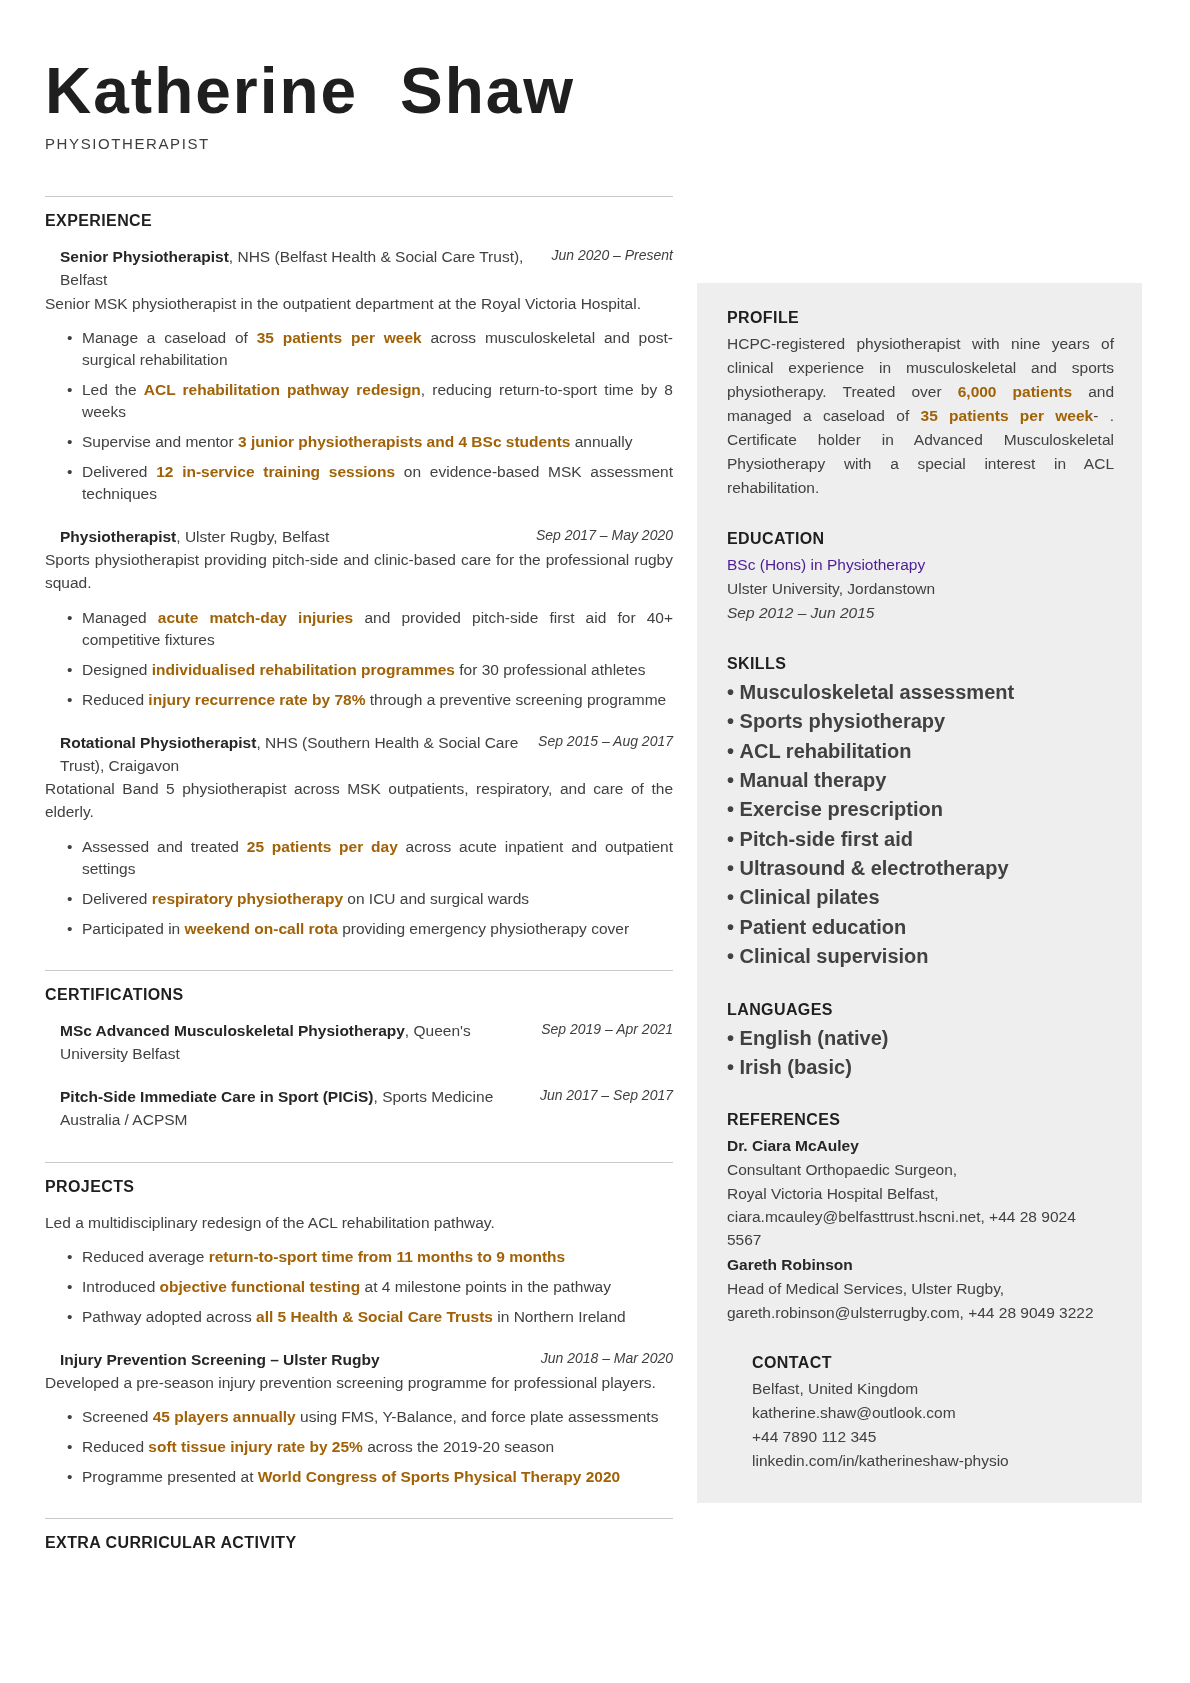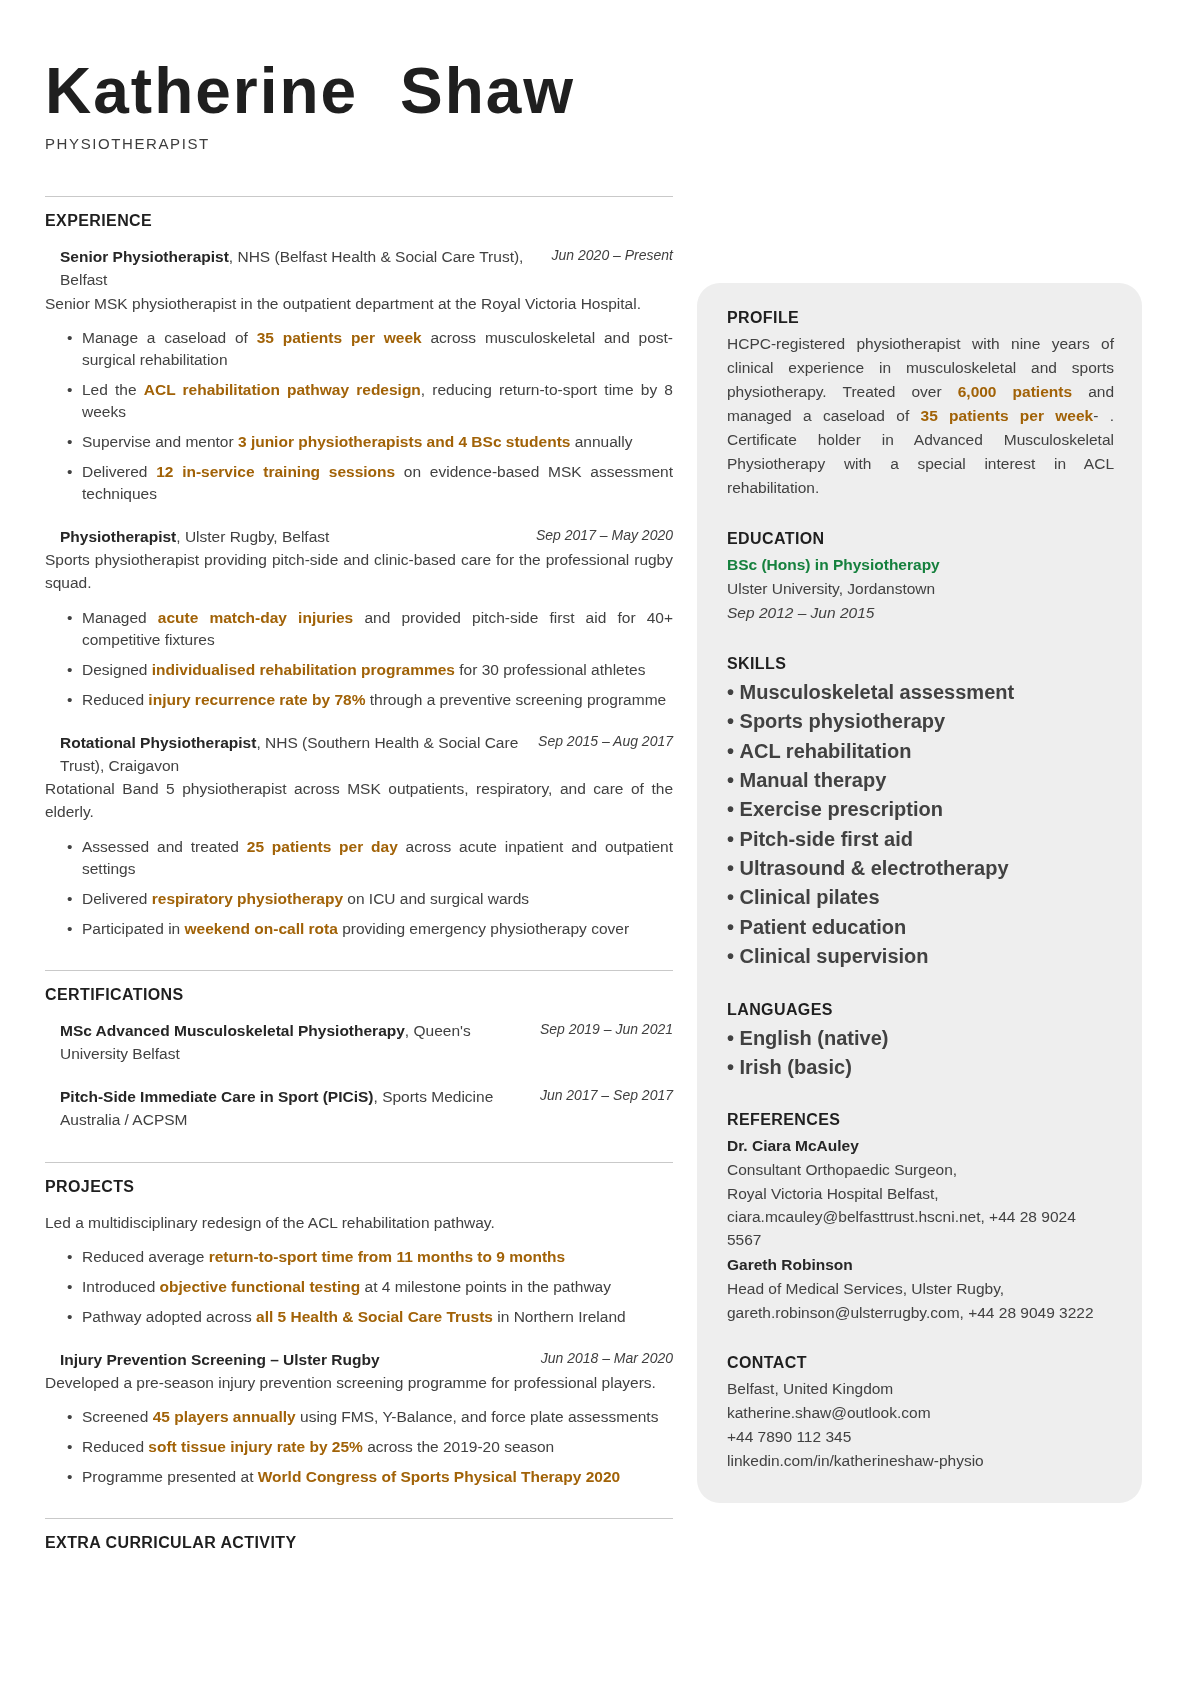--- a/index.html
+++ b/index.html
@@ -25,21 +25,20 @@
 
   
   .columns { display: flex; align-items: center; }
   .left-col { width: 628px; flex: 0 0 628px; }
   .gutter { width: 24px; flex: 0 0 24px; }
   .sidebar {
     flex: 1 1 auto;
     background: #eeeeee;
     padding: 26px 28px 30px 30px;
     margin-top: 7px;
-    border-radius: 23px;
   }
 
   
   .resume-section { border-top: 1px solid #c9c9c9; padding-top: 15px; margin-bottom: 30px; }
   .section-heading {
     font-size: 16px; font-weight: 700; color: #1f1f1f;
     letter-spacing: 0.4px; margin-bottom: 15px;
   }
   .entry { margin-bottom: 20px; }
   .entry:last-child { margin-bottom: 6px; }
@@ -54,28 +53,28 @@
   .entry-bullets { list-style: none; margin: 12px 0 0 22px; }
   .entry-bullets li {
     position: relative; padding-left: 15px; margin-bottom: 8px;
     font-size: 15.5px; line-height: 1.42; text-align: justify;
   }
   .entry-bullets li::before { content: "\2022"; position: absolute; left: 0; }
   b { font-weight: 700; color: #a16207; }
 
   
   .side-section { margin-bottom: 30px; }
-  .side-section:last-child { margin-bottom: 0; }
+  .side-section:last-child { margin-bottom: 0; margin-left: 25px; }
   .side-heading {
     font-size: 16px; font-weight: 700; color: #1f1f1f;
     letter-spacing: 0.4px; margin-bottom: 5px;
   }
   .side-par { font-size: 15.5px; line-height: 1.55; text-align: justify; }
   .side-line { font-size: 15.5px; line-height: 1.55; }
-  .side-line.bold { font-weight: 700; color: #15803d; }
+  .side-line.bold { font-weight: 400; color: #4c1d95; }
   .side-line.italic { font-style: italic; }
   .side-list { list-style: none; }
   .side-list li { font-size: 20px; line-height: 1.42; margin-bottom: 1px; font-weight: bold; }
   .side-list li::before { content: "\2022\00a0"; }
   .ref-name { font-size: 15.5px; line-height: 1.55; font-weight: 700; color: #262626; margin-top: 2px; }
   .ref-line { font-size: 15.5px; line-height: 1.5; }
 </style>
 </head>
 <body>
 
@@ -127,21 +126,21 @@
               <li>Delivered <b>respiratory physiotherapy</b> on ICU and surgical wards</li>
               <li>Participated in <b>weekend on-call rota</b> providing emergency physiotherapy cover</li>
             </ul>
           </div>
         </section>
         <section class="resume-section">
           <h2 class="section-heading">CERTIFICATIONS</h2>
           <div class="entry">
             <div class="entry-head">
               <div class="entry-title"><b>MSc Advanced Musculoskeletal Physiotherapy</b>, Queen's University Belfast</div>
-              <div class="entry-date">Sep 2019 – Jun 2021</div>
+              <div class="entry-date">Sep 2019 – Apr 2021</div>
             </div>
           </div>
           <div class="entry">
             <div class="entry-head">
               <div class="entry-title"><b>Pitch-Side Immediate Care in Sport (PICiS)</b>, Sports Medicine Australia / ACPSM</div>
               <div class="entry-date">Jun 2017 – Sep 2017</div>
             </div>
           </div>
         </section>
         <section class="resume-section">

